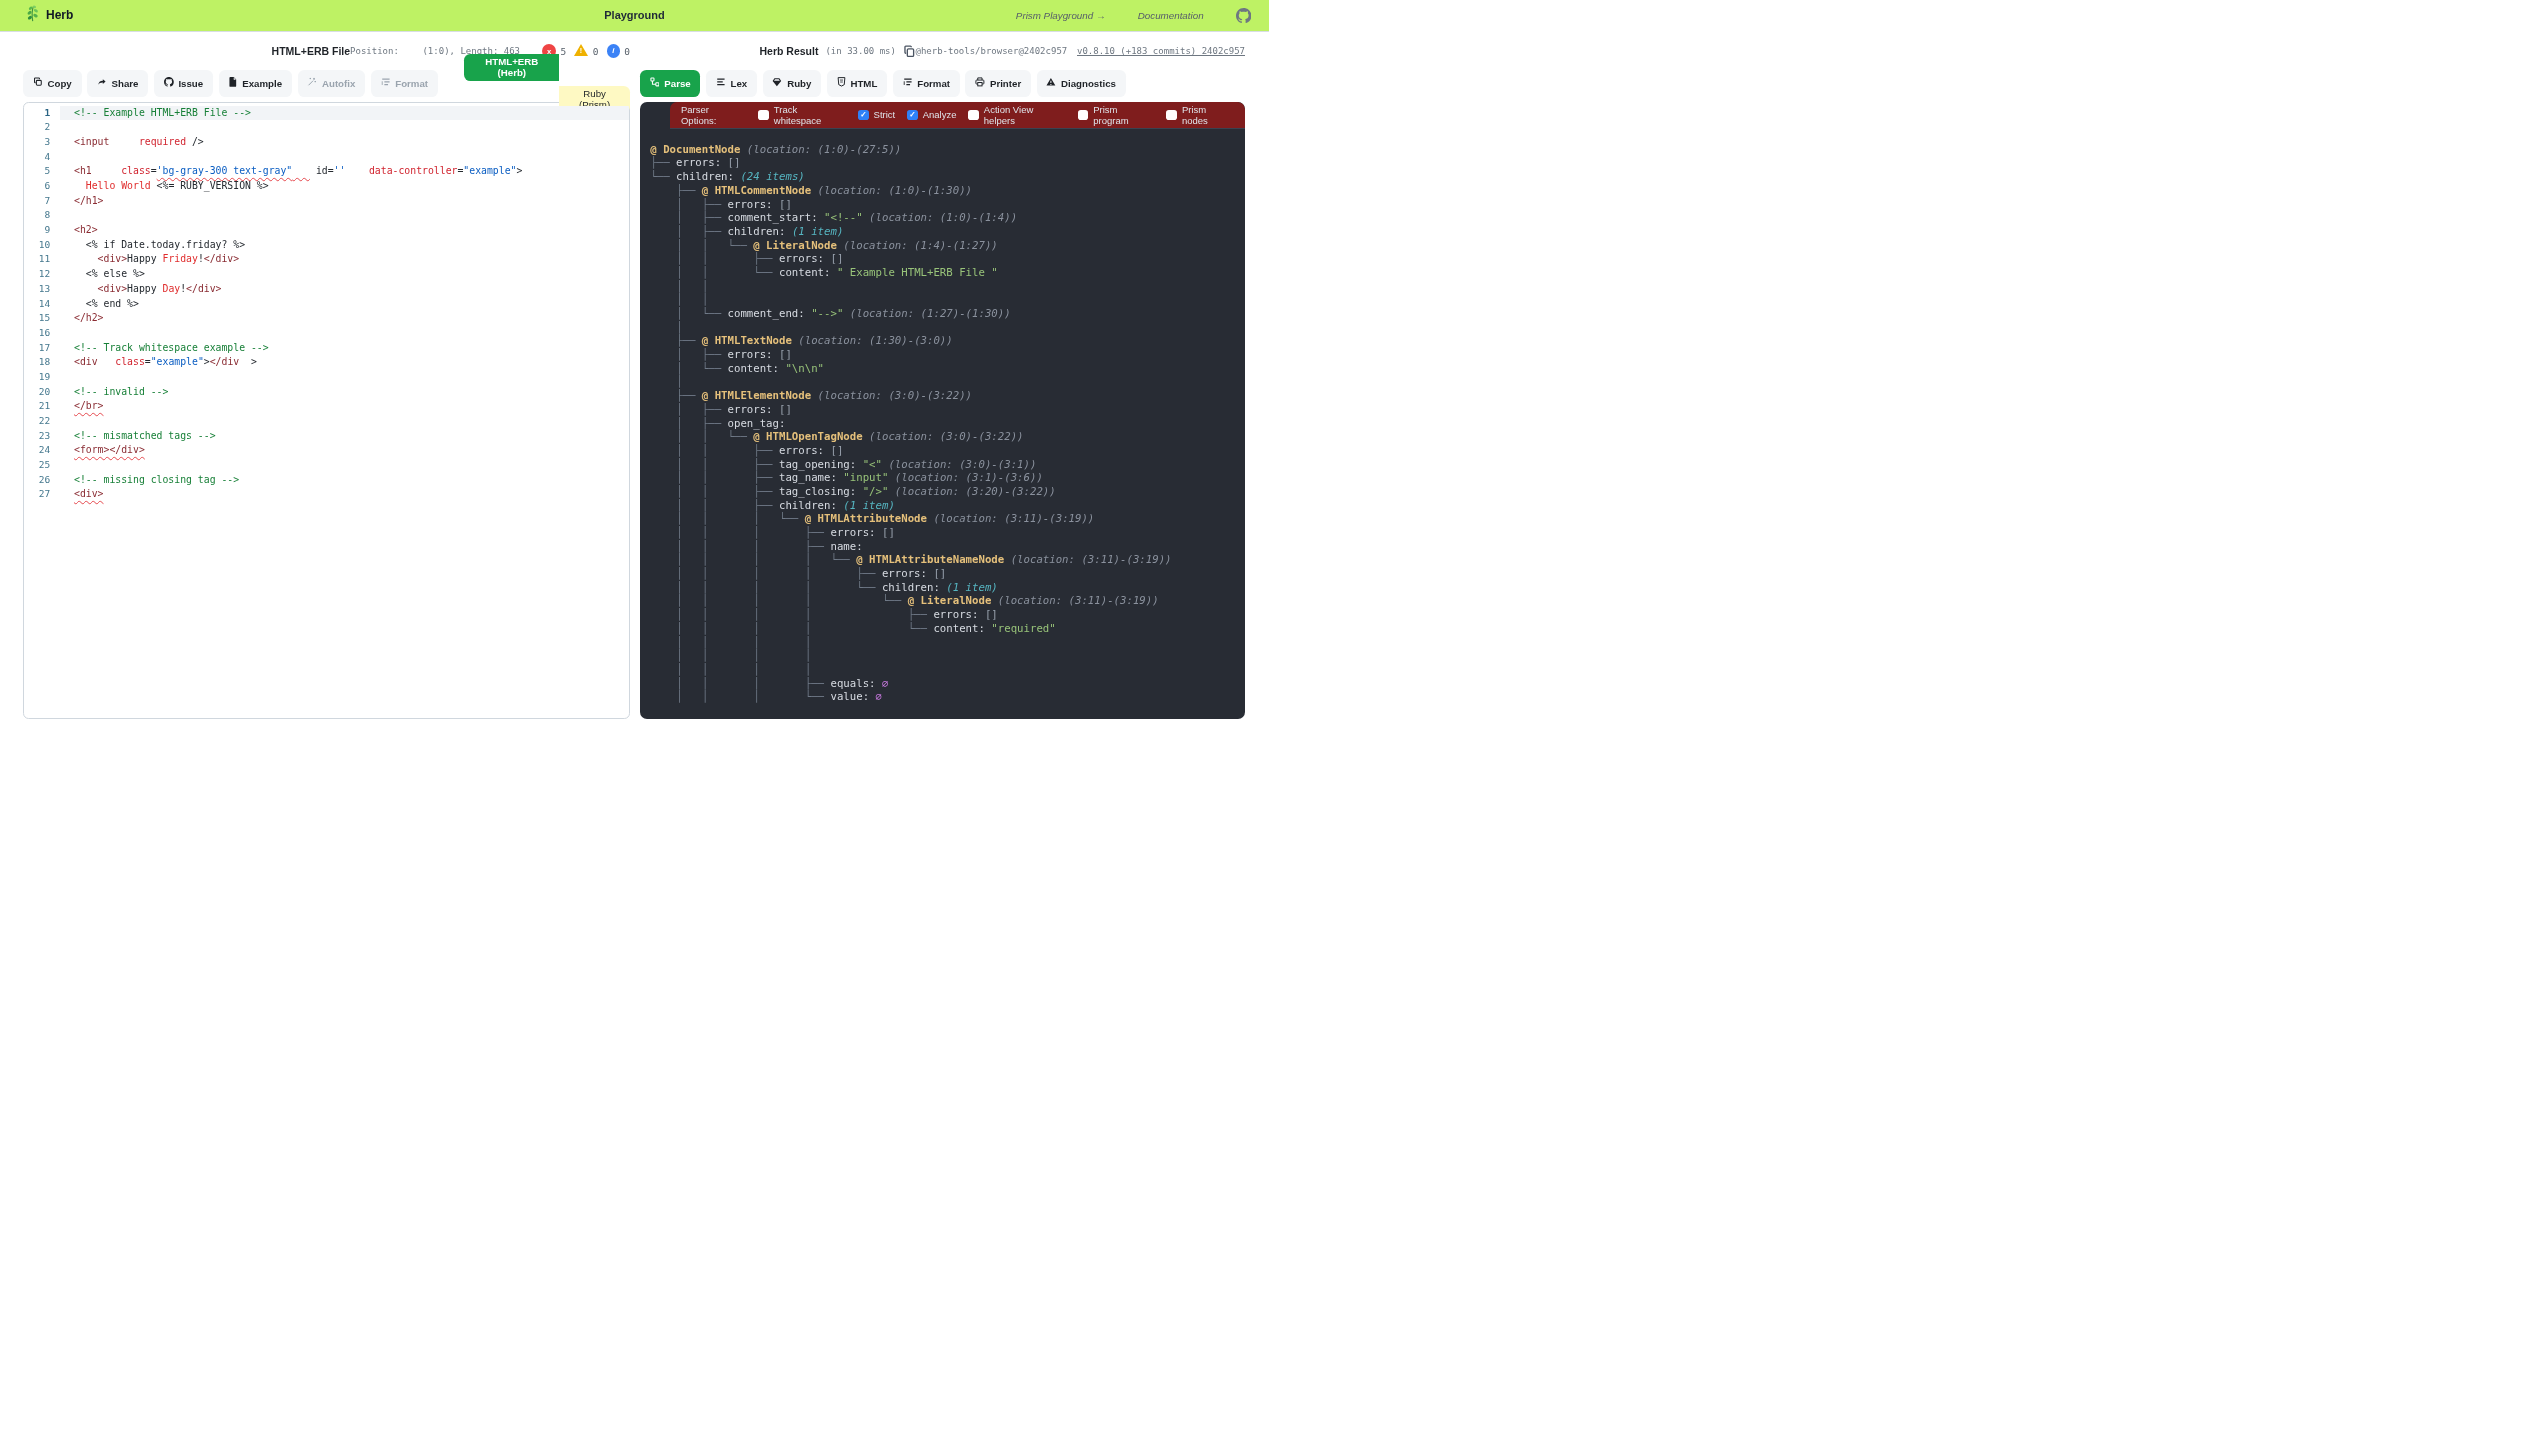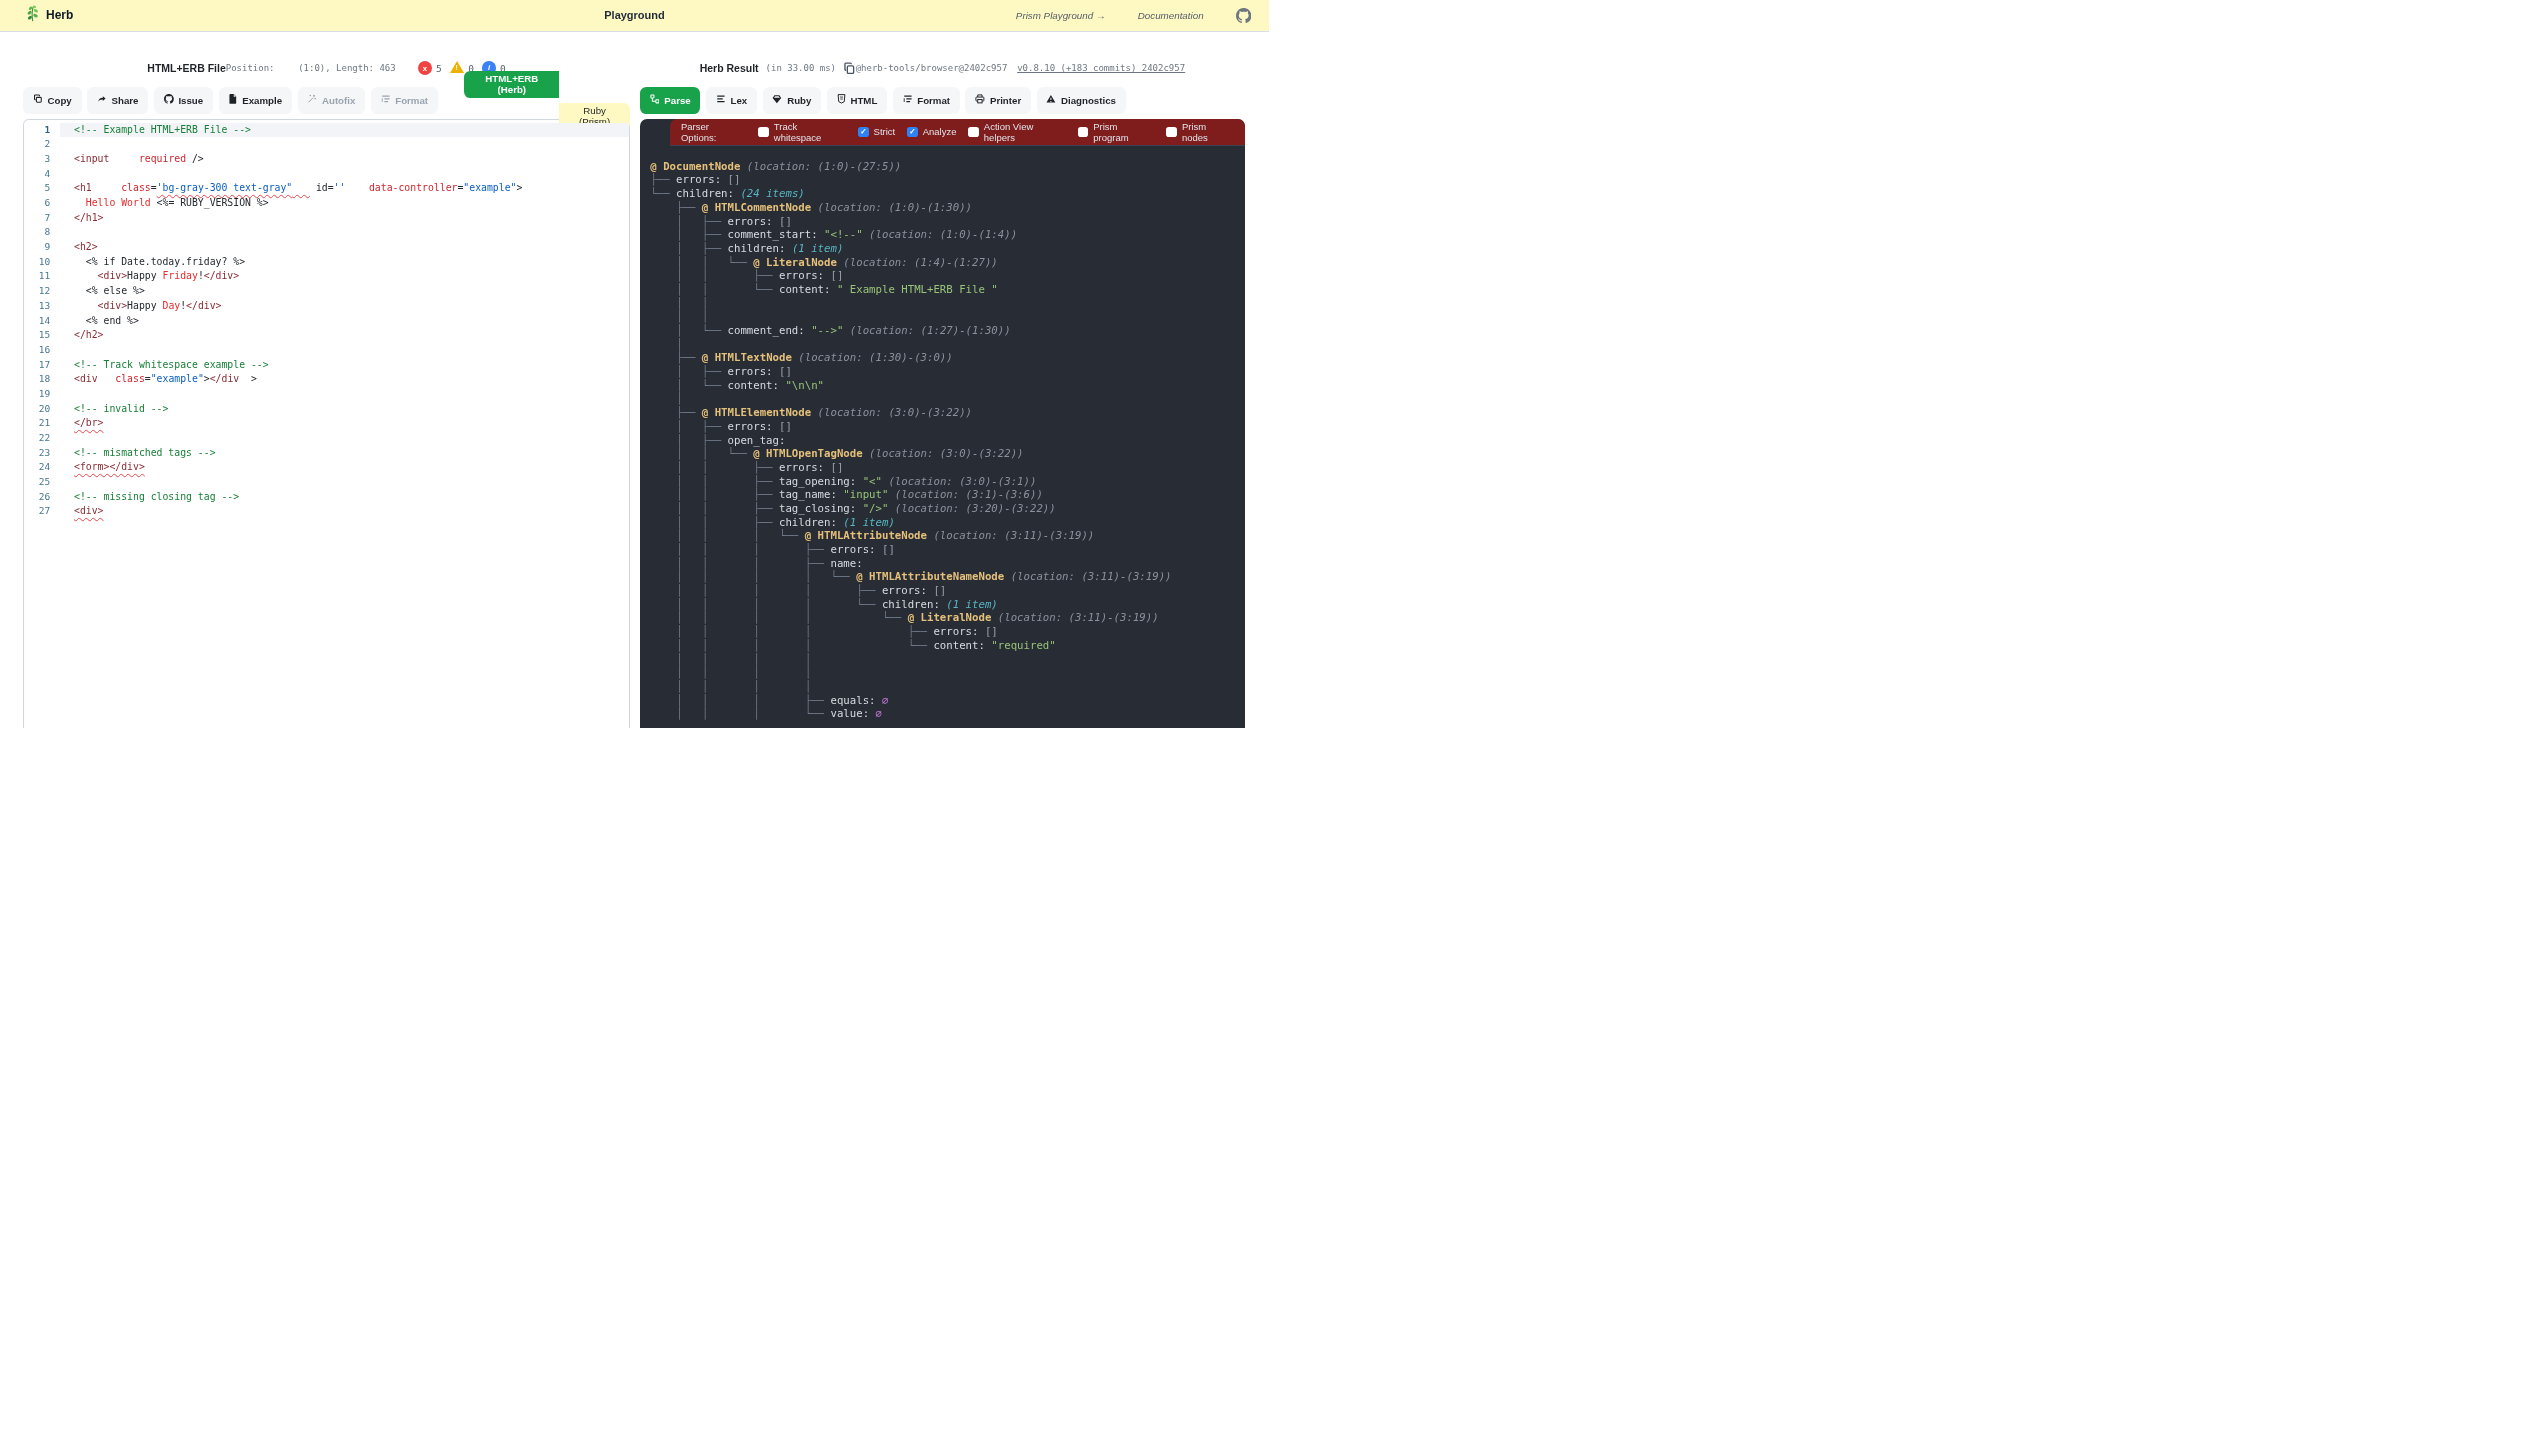--- a/index.html
+++ b/index.html
@@ -1,33 +1,33 @@
 <!DOCTYPE html>
 <html style="font-size:11.2px"><head>
 <meta charset="utf-8">
 <style>
   * { box-sizing: border-box; margin: 0; padding: 0; }
   html,body { width:1269px; height:728px; overflow:hidden; background:#fff;
     font-family:"Liberation Sans", sans-serif; color:#1f2328; }
 
   
   .navbar { position:relative; height:31.5px; display:flex; align-items:center;
-    justify-content:space-between; padding:0 18px 0 25px; border-bottom:0.7px solid #d8dee4; background:#fef9c3; }
+    justify-content:space-between; padding:0 18px 0 25px; border-bottom:0.7px solid #d8dee4; background:#bef264; }
   .brand { display:flex; align-items:center; gap:5.6px; font-size:12px; font-weight:700; color:#111826; }
   .nav-center { position:absolute; left:0; right:0; text-align:center; font-size:11px; font-weight:600; color:#1f2937; pointer-events:none; }
   .nav-right { display:flex; align-items:center; gap:32px; z-index:1;font-style:italic; }
   .nav-link { font-size:9.8px; color:#57606a; text-decoration:none; cursor:pointer; }
   .gh-icon { width:15.4px; height:15.4px; color:#6e7781; cursor:pointer; }
 
   
   .main { display:flex; gap:9.8px; padding:0 24px 0 23px; }
   .col-left { flex:0 0 607px; }
   .col-right { flex:1; min-width:0; }
 
-  .col-header { display:flex; align-items:center; justify-content:center; margin-top:26px; height:21px; }
+  .col-header { display:flex; align-items:center; justify-content:flex-end; margin-top:9px; height:21px; }
   .panel-title { font-size:10.5px; font-weight:700; color:#1f2328; }
   .mono { font-family:"DejaVu Sans Mono", monospace; }
   .pos-wrap { display:flex; align-items:center; gap:18px; }
   .pos-label, .pos-value { font-size:9px; color:#6e7781; }
   .pos-label { margin-right:5.6px; }
   .badges { display:flex; align-items:center; gap:4.2px; margin-left:4.2px; }
   .badge-num { font-size:9.5px; color:#57606a; font-family:"DejaVu Sans Mono", monospace; }
   .b-err { width:14px; height:14px; border-radius:50%; background:#ef4444; color:#fff;
     display:flex; align-items:center; justify-content:center; font-size:7.7px; font-weight:700; }
   .b-warn { width:0; height:0; border-left:7px solid transparent; border-right:7px solid transparent;

